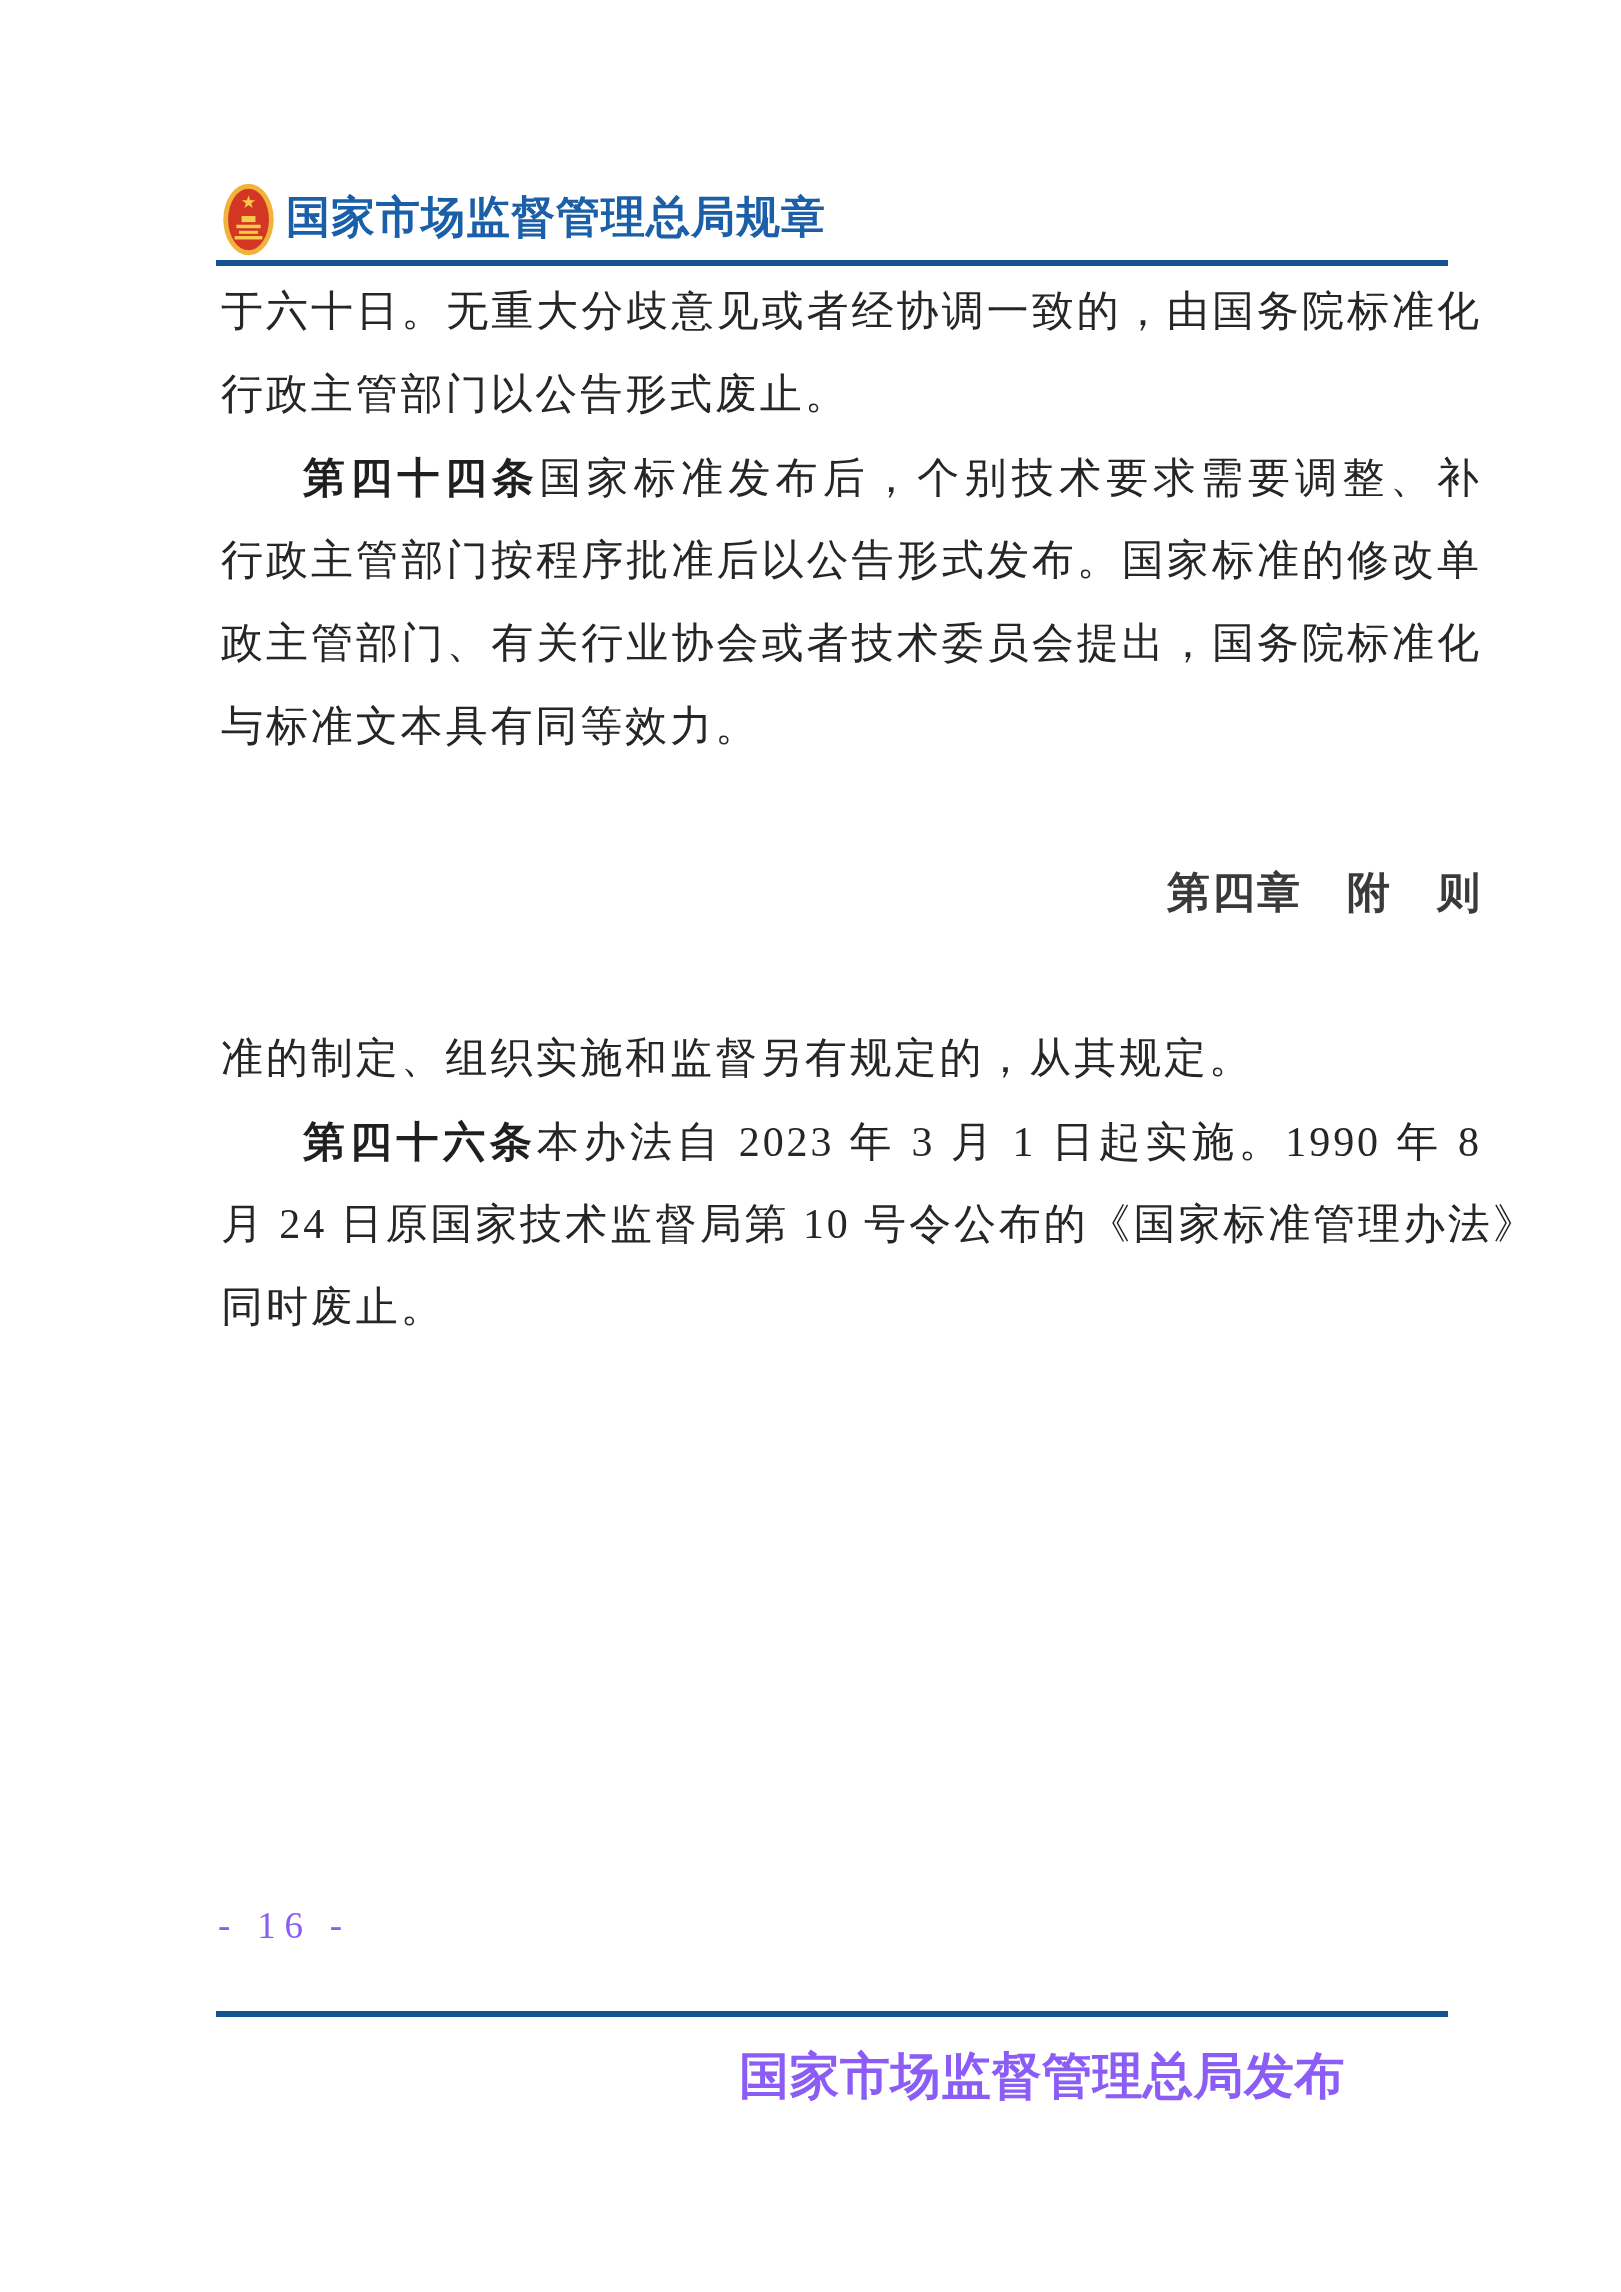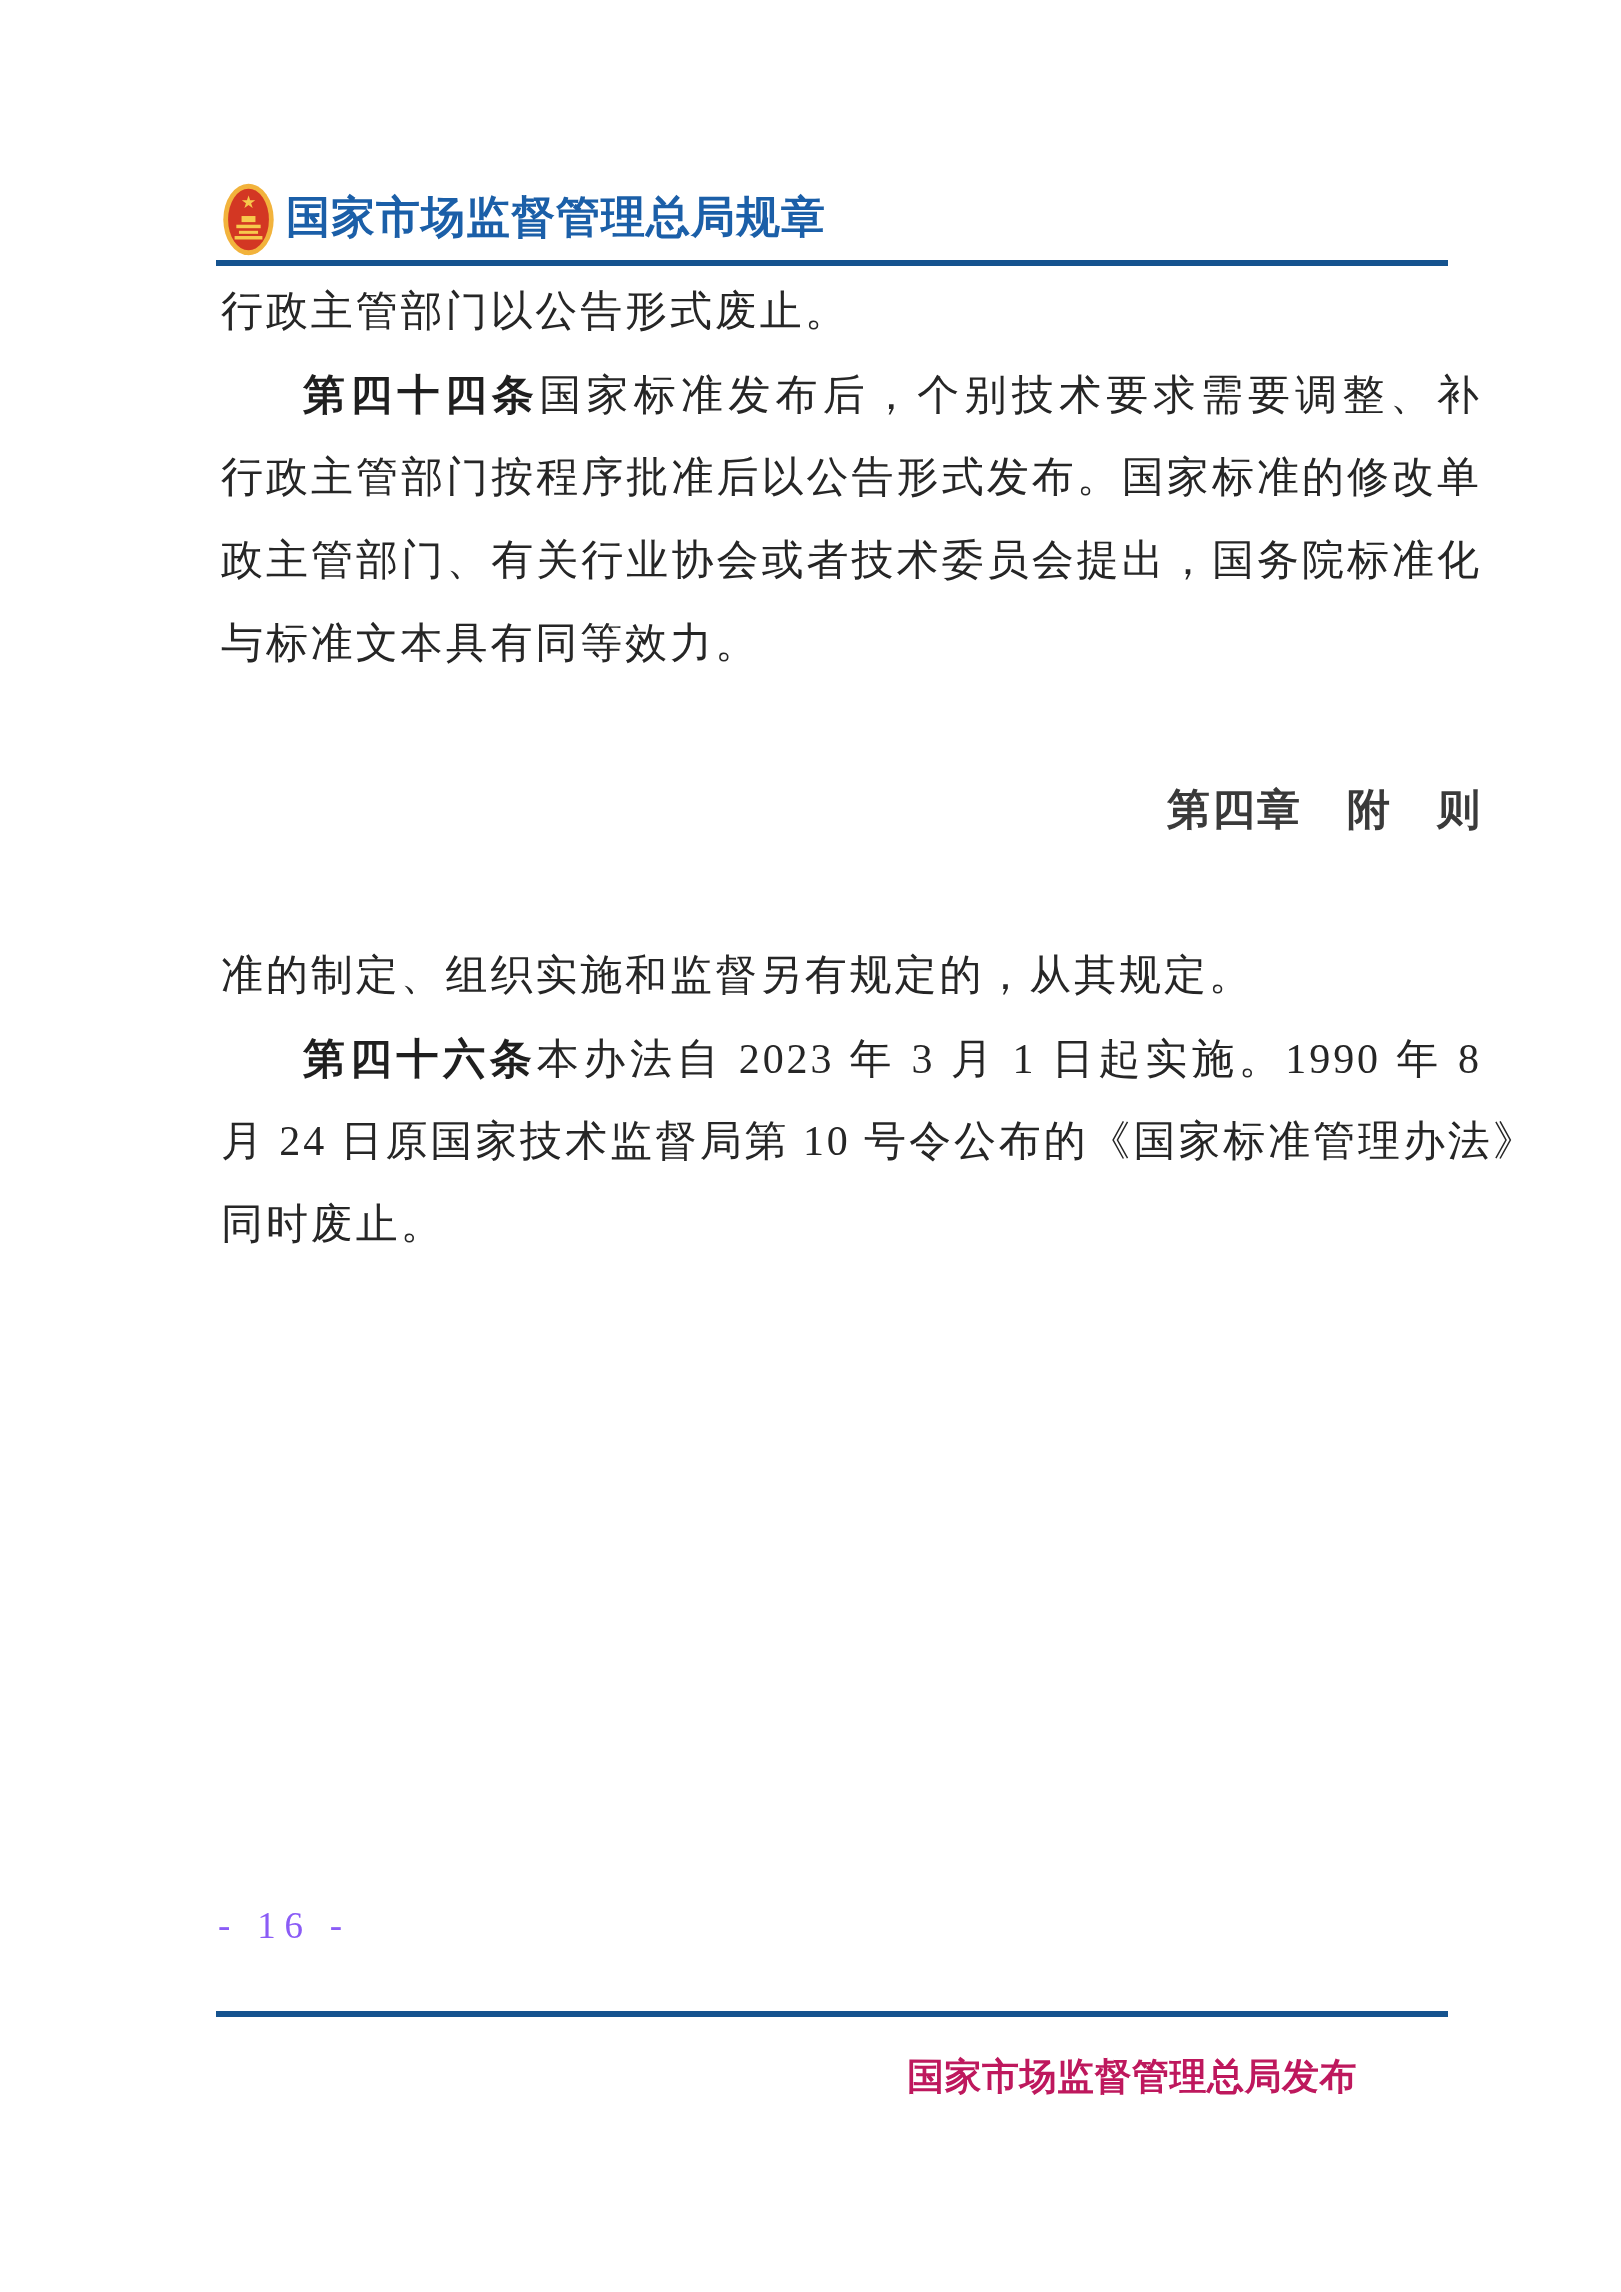--- a/index.html
+++ b/index.html
@@ -70,26 +70,26 @@
     letter-spacing:8.8px;
     color:#8b5cf6;
     white-space:nowrap;
   }
   .footer-rule {
     position:absolute; left:216px; top:2011px;
     width:1232px; height:5.9px;
     background:#15538f;
   }
   .publisher {
-    position:absolute; right:264px; top:2052px;
+    position:absolute; right:276px; top:2052px;
     font-family:"Liberation Serif","DejaVu Serif",serif;
     font-weight:bold;
-    font-size:37px; line-height:49px;
+    font-size:50px; line-height:49px;
     letter-spacing:0.5px;
-    color:#be185d;
+    color:#8b5cf6;
     white-space:nowrap;
   }
 </style>
 </head>
 <body>
 
 <div class="page">
 
   <div class="emblem">
     <svg viewBox="0 0 60 84" width="53" height="73" xmlns="http://www.w3.org/2000/svg">
@@ -100,20 +100,21 @@
       <rect x="16" y="48" width="28" height="4" fill="#f7c94c"></rect>
       <rect x="19" y="55" width="22" height="3.5" fill="#f7c94c"></rect>
       <rect x="14" y="61" width="32" height="4" fill="#f7c94c"></rect>
     </svg>
   </div>
   <div class="header-title">国家市场监督管理总局规章</div>
   <div class="header-rule"></div>
 
   <div class="doc-body">
 
+    <div class="line full">于六十日。无重大分歧意见或者经协调一致的，由国务院标准化</div>
     <div class="line">行政主管部门以公告形式废止。</div>
     <div class="line full indent"><span class="term">第四十四条</span><span>国家标准发布后，个别技术要求需要调整、补</span></div>
     <div class="line full">行政主管部门按程序批准后以公告形式发布。国家标准的修改单</div>
     <div class="line full">政主管部门、有关行业协会或者技术委员会提出，国务院标准化</div>
     <div class="line">与标准文本具有同等效力。</div>
 
     <div class="chapter-heading">第四章　附　则</div>
 
     <div class="line">准的制定、组织实施和监督另有规定的，从其规定。</div>
     <div class="line full indent"><span class="term">第四十六条</span><span>本办法自 2023 年 3 月 1 日起实施。1990 年 8</span></div>

